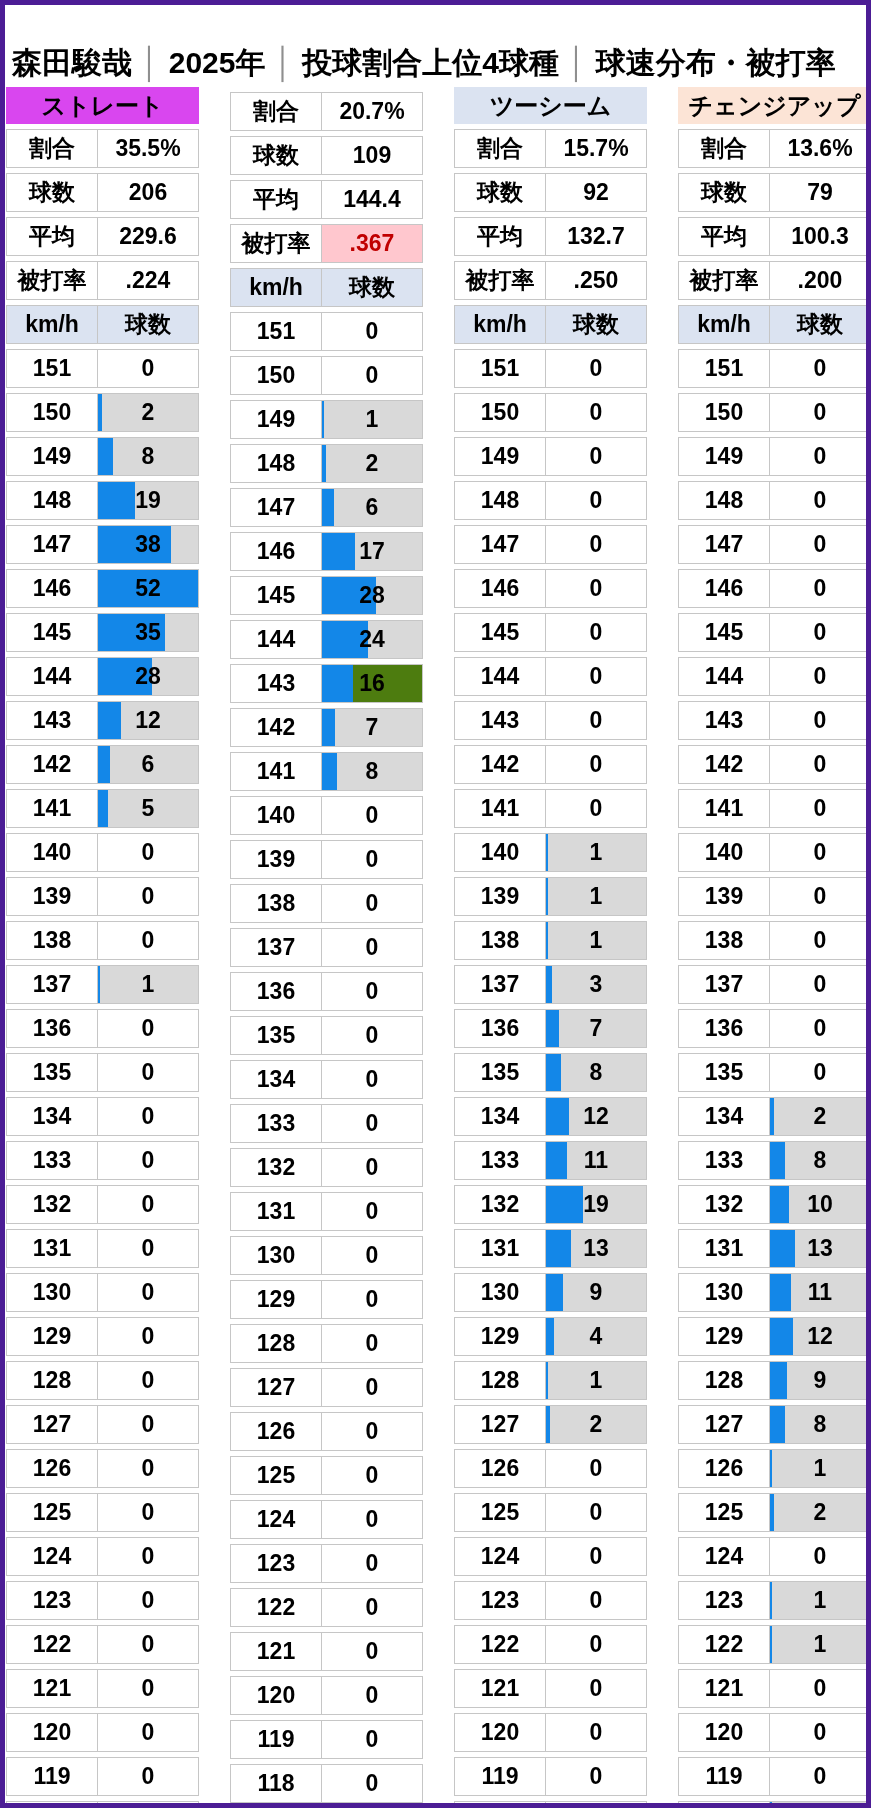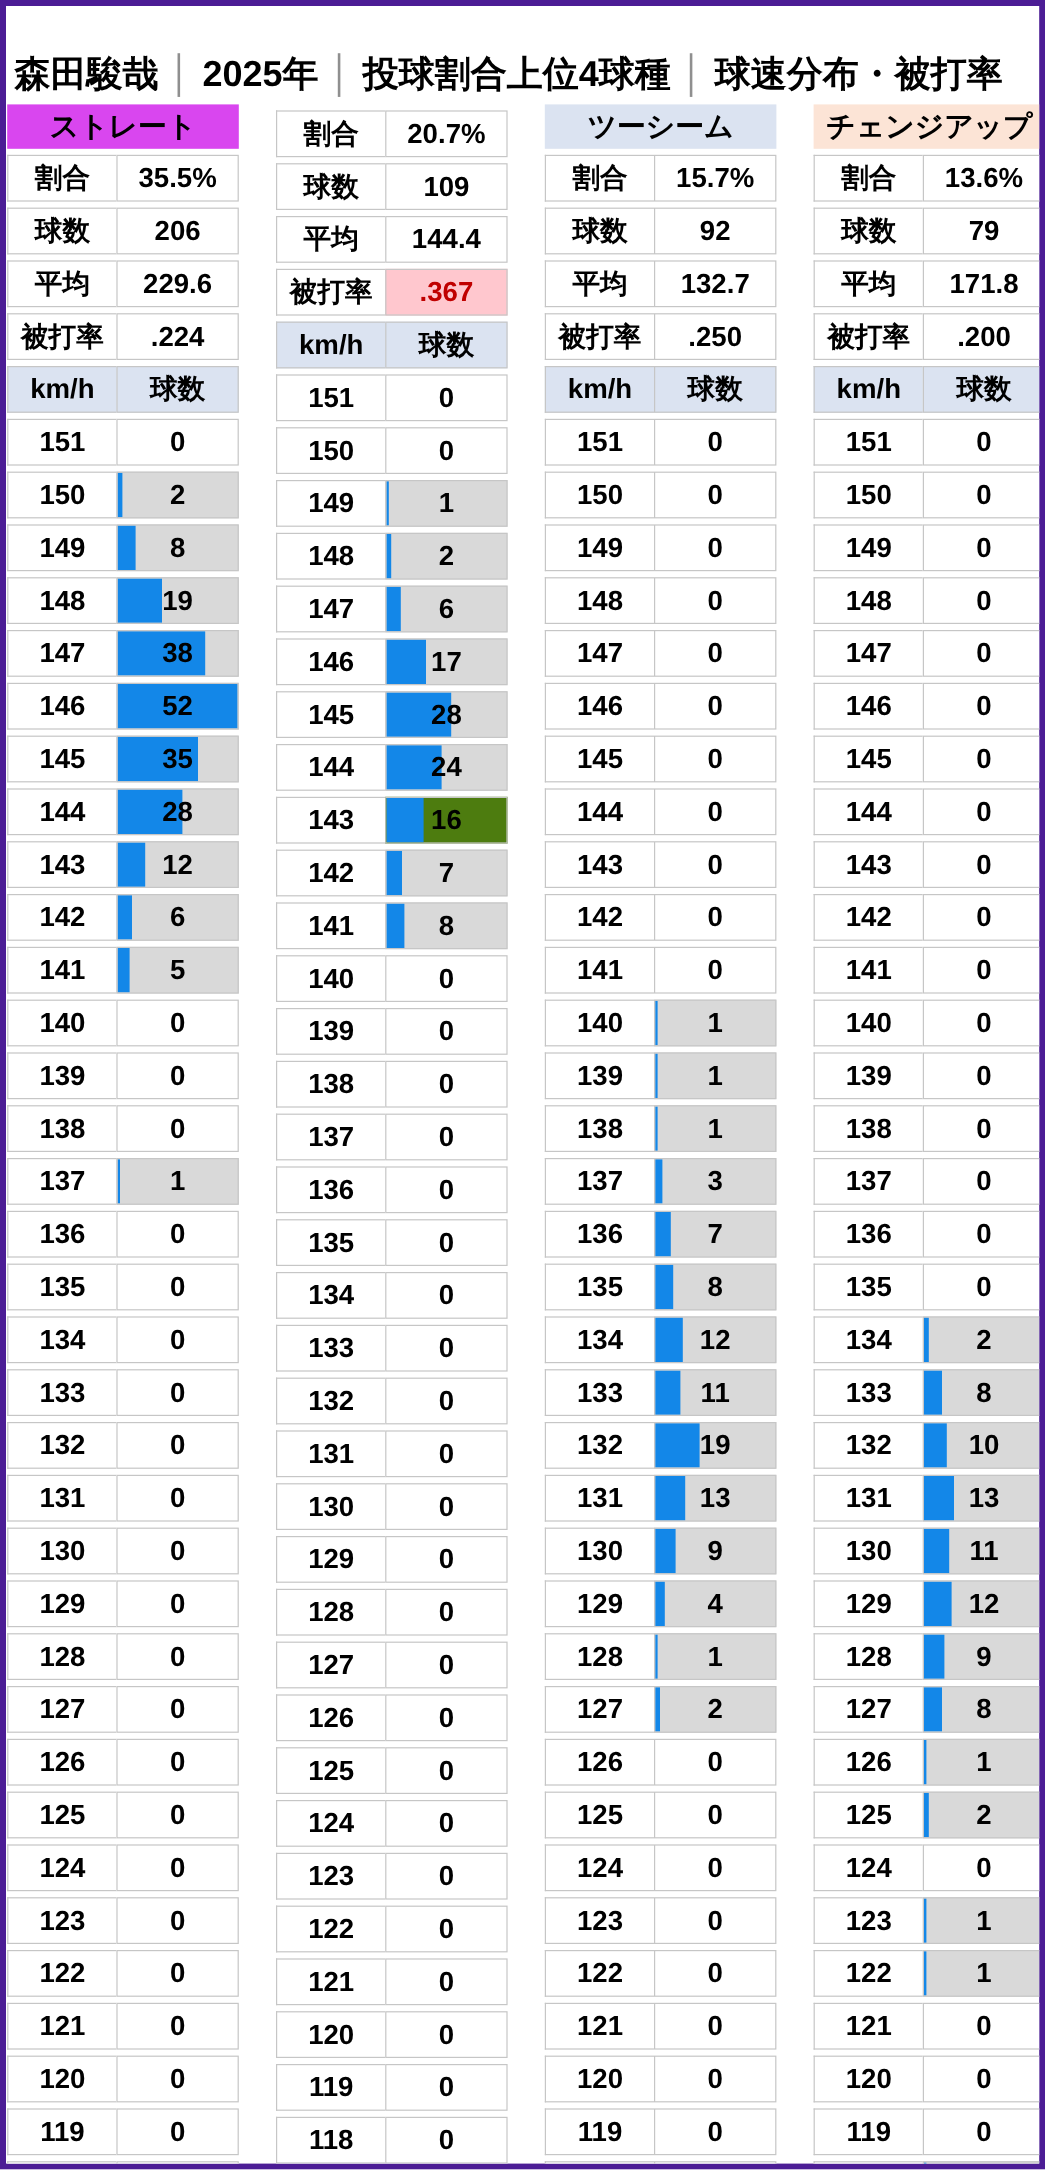--- a/index.html
+++ b/index.html
@@ -554,21 +554,21 @@
             <tr>
               <td class="l">割合</td>
               <td>13.6%</td>
             </tr>
             <tr>
               <td class="l">球数</td>
               <td>79</td>
             </tr>
             <tr>
               <td class="l">平均</td>
-              <td>171.8</td>
+              <td>100.3</td>
             </tr>
             <tr>
               <td class="l">被打率</td>
               <td>.200</td>
             </tr>
             <tr class="kmh">
               <td class="l" style="background: rgb(219, 227, 241);">km/h</td>
               <td style="background: rgb(219, 227, 241);">球数</td>
             </tr>
             <tr>

